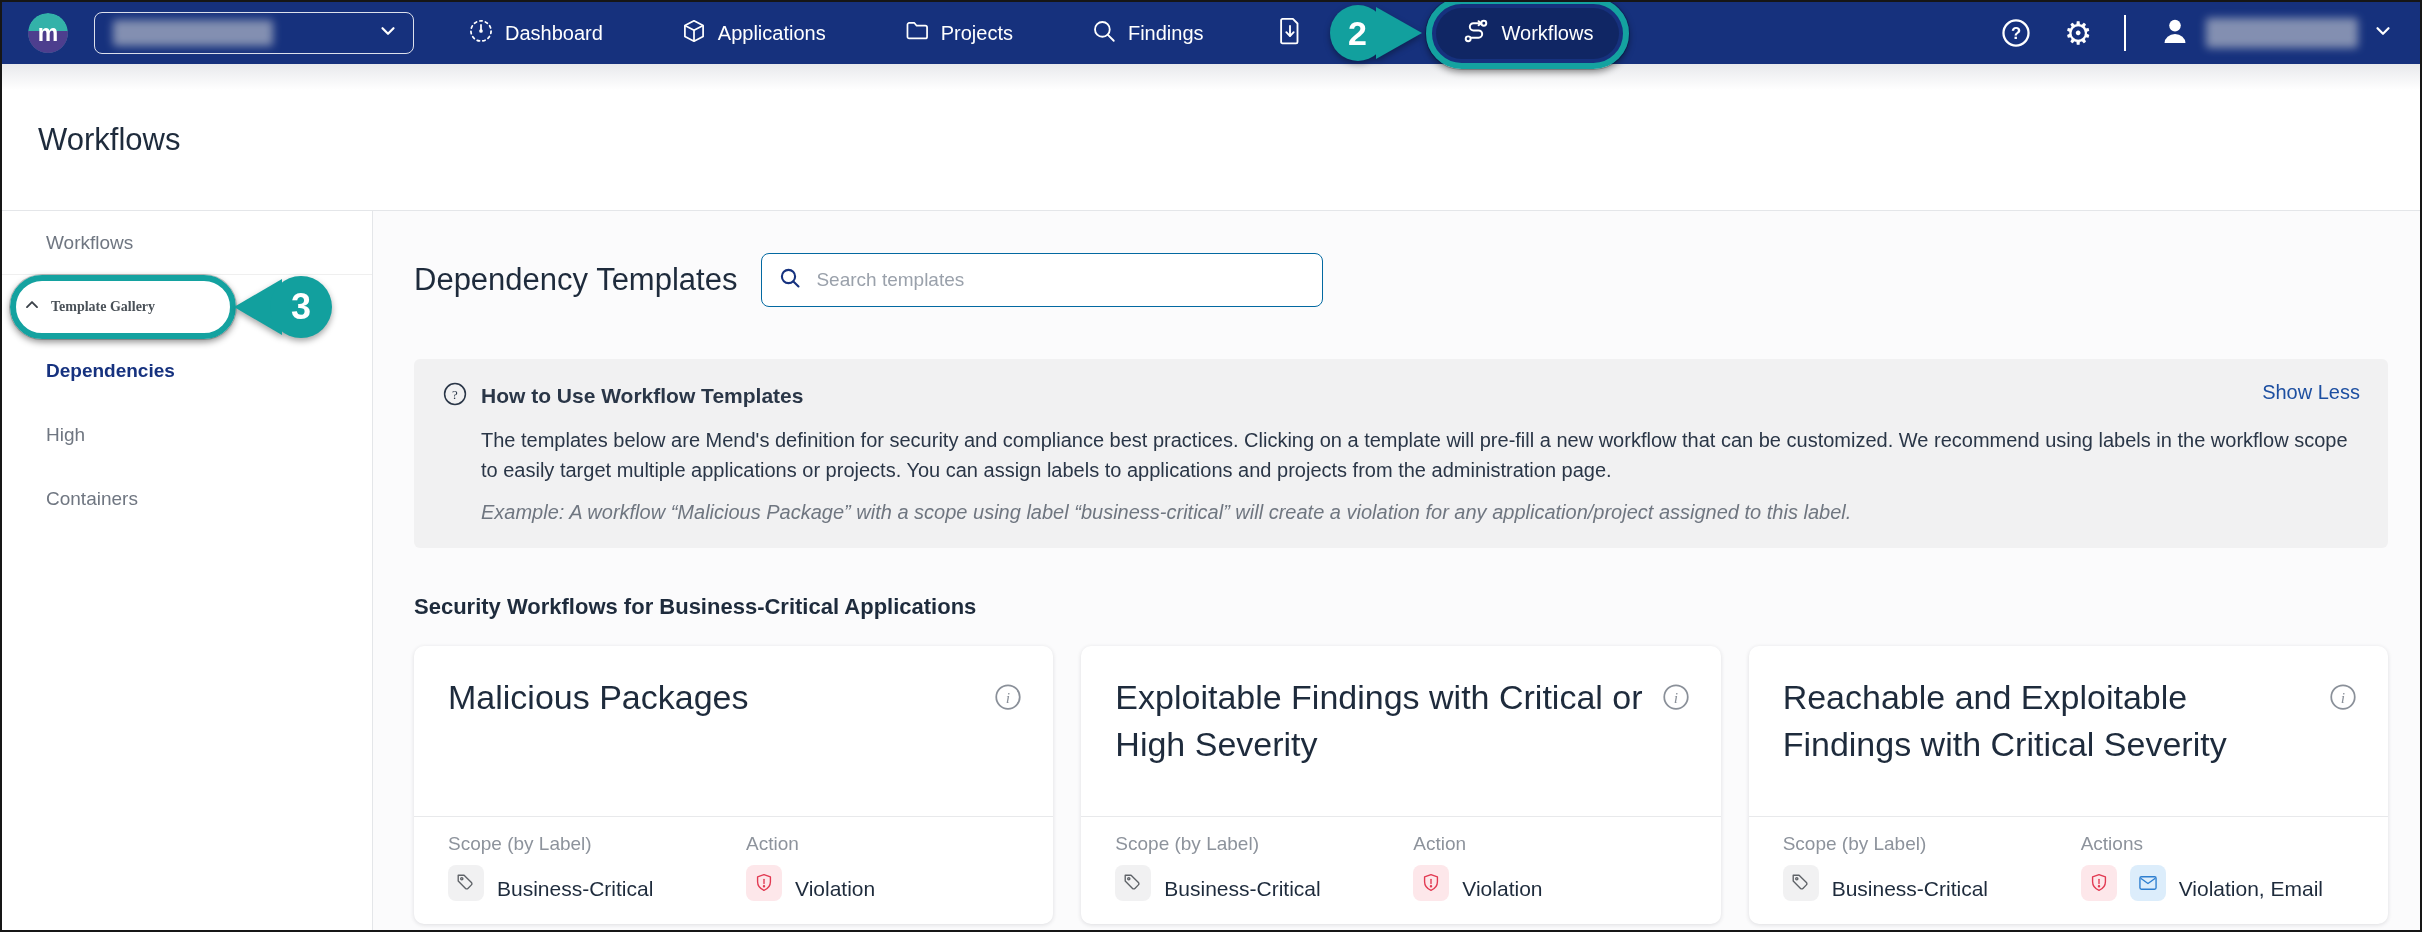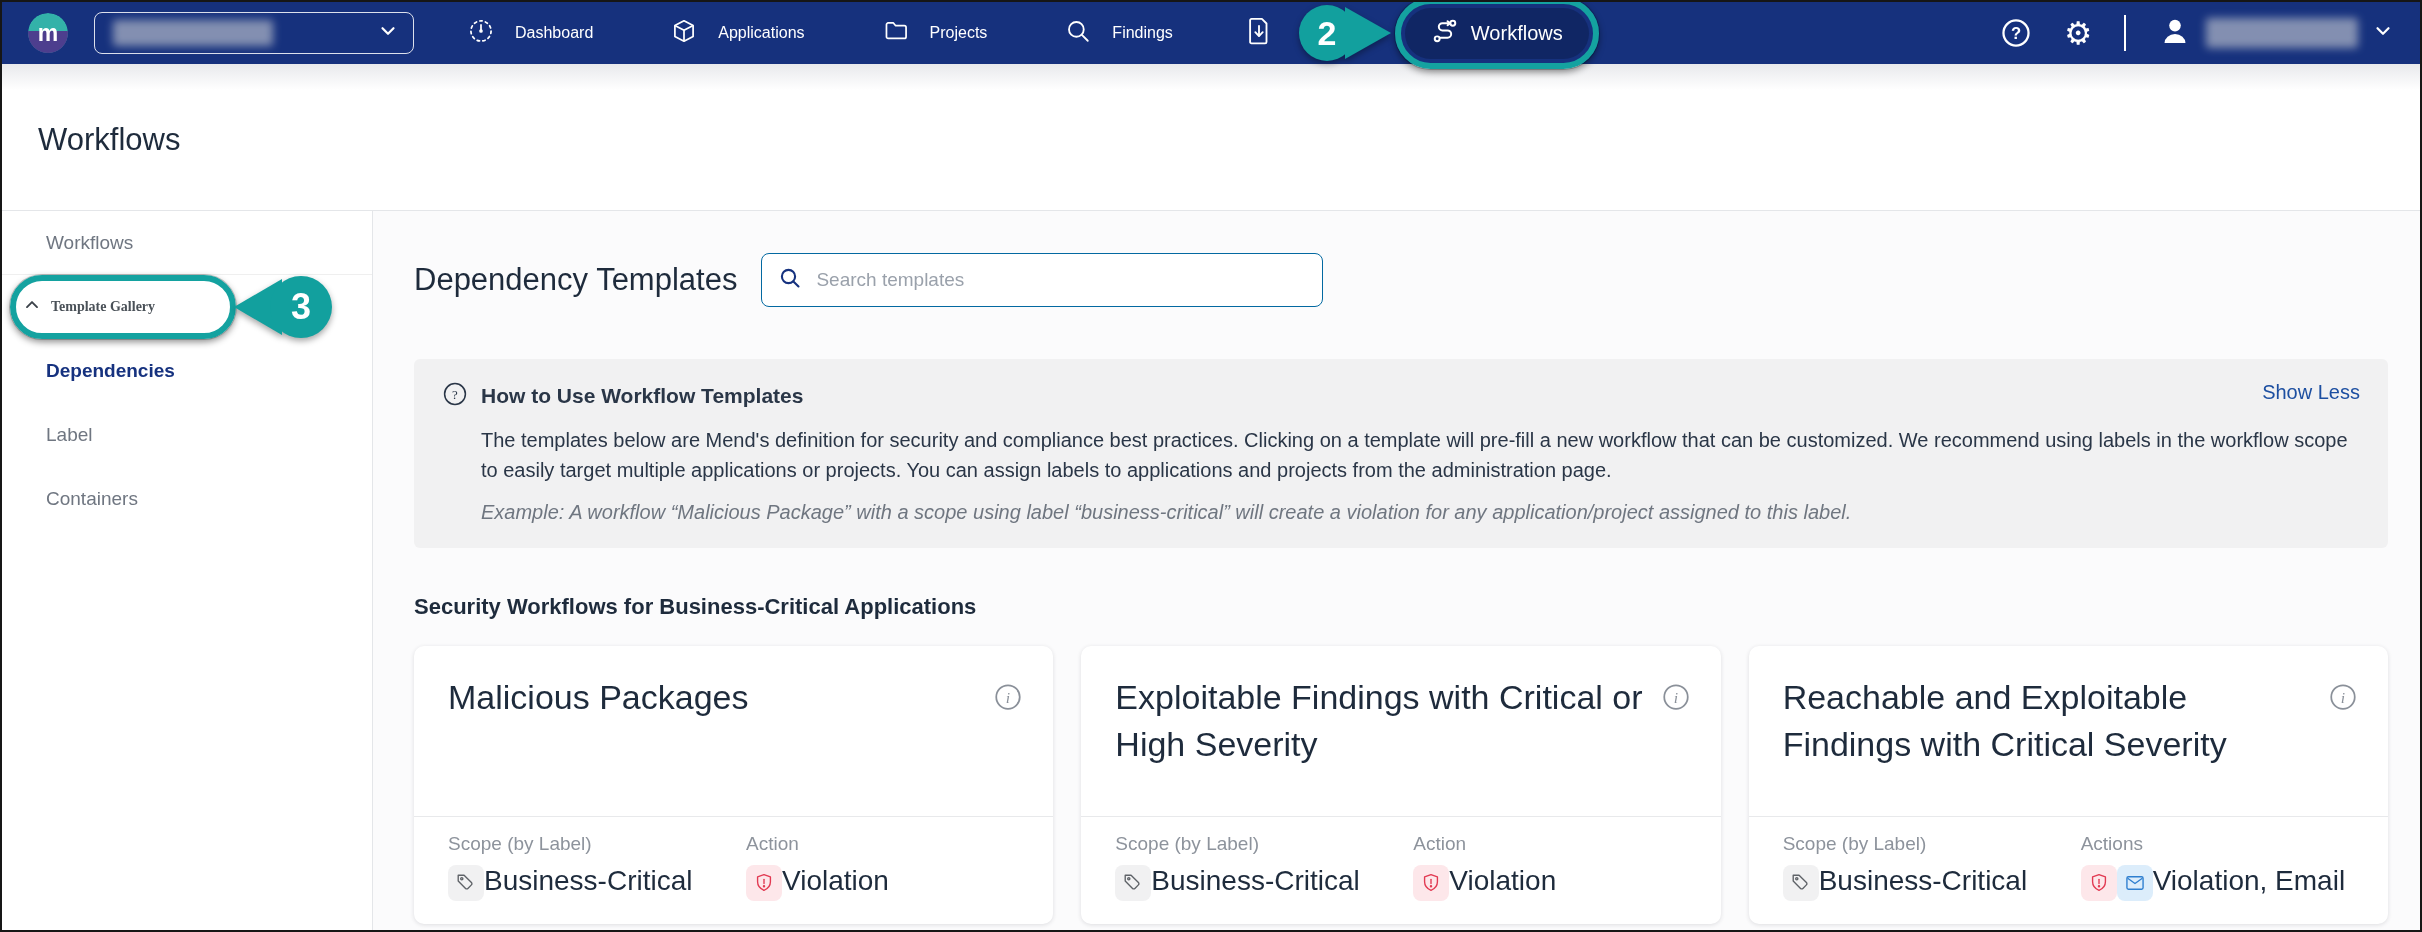--- a/index.html
+++ b/index.html
@@ -10,21 +10,21 @@
   
   .topbar { height:62px; background:#16317d; display:flex; align-items:center; padding:0 26px; color:#fff; }
   .logo { width:40px; height:40px; border-radius:50%; overflow:hidden; flex:0 0 auto; }
   .org-dropdown { margin-left:26px; width:320px; height:42px; border:1.5px solid rgba(255,255,255,.85); border-radius:8px;
                   display:flex; align-items:center; padding:0 14px; cursor:pointer; }
   .redact { background:#8d98b6; filter:blur(4px); opacity:.92; border-radius:3px; }
   .org-redact { width:160px; height:26px; margin-left:4px; }
   .org-dropdown .chev { margin-left:auto; }
 
   .top-nav { display:flex; align-items:center; margin-left:54px; gap:78px; }
-  .nav-item { display:flex; align-items:center; gap:21px; font-size:16px; cursor:pointer; white-space:nowrap; }
+  .nav-item { display:flex; align-items:center; gap:11px; font-size:20px; cursor:pointer; white-space:nowrap; }
   .doc-nav { margin-left:72px; cursor:pointer; display:flex; align-items:center; }
 
   .callout { display:flex; align-items:center; filter:drop-shadow(0 3px 3px rgba(0,0,0,.35)); z-index:4; }
   .callout .ball { background:#12a09e; border-radius:50%; color:#fff; font-weight:bold; display:flex; align-items:center; justify-content:center; }
   .co2 { margin-left:26px; }
   .co2 .ball { width:56px; height:56px; font-size:34px; }
   .co2 .tri { width:0; height:0; border-top:26px solid transparent; border-bottom:26px solid transparent; border-left:46px solid #12a09e; margin-left:-10px; }
   .ring { border:6px solid #14a2a0; border-radius:999px; box-shadow:0 3px 7px rgba(0,0,0,.45), 0 0 0 1px rgba(0,0,0,.2); }
   .wf-ring { margin-left:4px; padding:4px; }
   .wf-pill { display:flex; align-items:center; gap:12px; font-size:20px; background:rgba(8,20,60,.38); border-radius:999px; padding:9px 26px; cursor:pointer; white-space:nowrap; }
@@ -75,21 +75,21 @@
 
   .cards { margin-top:26px; display:grid; grid-template-columns:repeat(3, 1fr); gap:28px; }
   .card { background:#ffffff; border-radius:10px; box-shadow:0 1px 4px rgba(40,45,60,.14); height:278px; display:flex; flex-direction:column; cursor:pointer; }
   .card-top { height:170px; padding:28px 30px 0 34px; display:flex; align-items:flex-start; }
   .card-title { font-size:34px; font-weight:400; color:#1e2b3c; line-height:1.38; flex:1; padding-right:16px; }
   .card-info { margin-top:8px; flex:0 0 auto; }
   .card-footer { border-top:1px solid #e8e9eb; padding:16px 34px 0 34px; display:flex; flex:1; }
   .f-col { display:flex; flex-direction:column; }
   .f-col.scope { width:298px; flex:0 0 auto; }
   .f-label { font-size:19px; color:#8d939c; }
-  .f-value { margin-top:10px; display:flex; align-items:flex-start; font-size:28px; color:#1e2b3c; }
+  .f-value { margin-top:10px; display:flex; align-items:flex-end; gap:13px; font-size:21px; color:#1e2b3c; }
   .chip { width:36px; height:36px; border-radius:8px; display:flex; align-items:center; justify-content:center; flex:0 0 auto; }
   .chip.tag { background:#f1f1f2; }
   .chip.shield { background:#fde7ea; }
   .chip.mail { background:#dcedfb; }
 </style>
 </head>
 <body>
 
 <div class="frame">
 
@@ -225,21 +225,21 @@
             <svg width="20" height="20" viewBox="0 0 24 24" fill="none" stroke="#3c424a" stroke-width="2.3" stroke-linecap="round" stroke-linejoin="round">
                 <polyline points="6 14.5 12 8.5 18 14.5"></polyline>
               </svg>
           </span>
           <span class="tg-label">Template Gallery</span>
         </li>
         <li class="side-item active">
           <span>Dependencies</span>
         </li>
         <li class="side-item">
-          <span>Label</span>
+          <span>High</span>
         </li>
         <li class="side-item">
           <span>Containers</span>
         </li>
       </ul>
     </aside>
 
     <div class="callout co3">
       <div class="tri"></div>
       <div class="ball">3</div>

